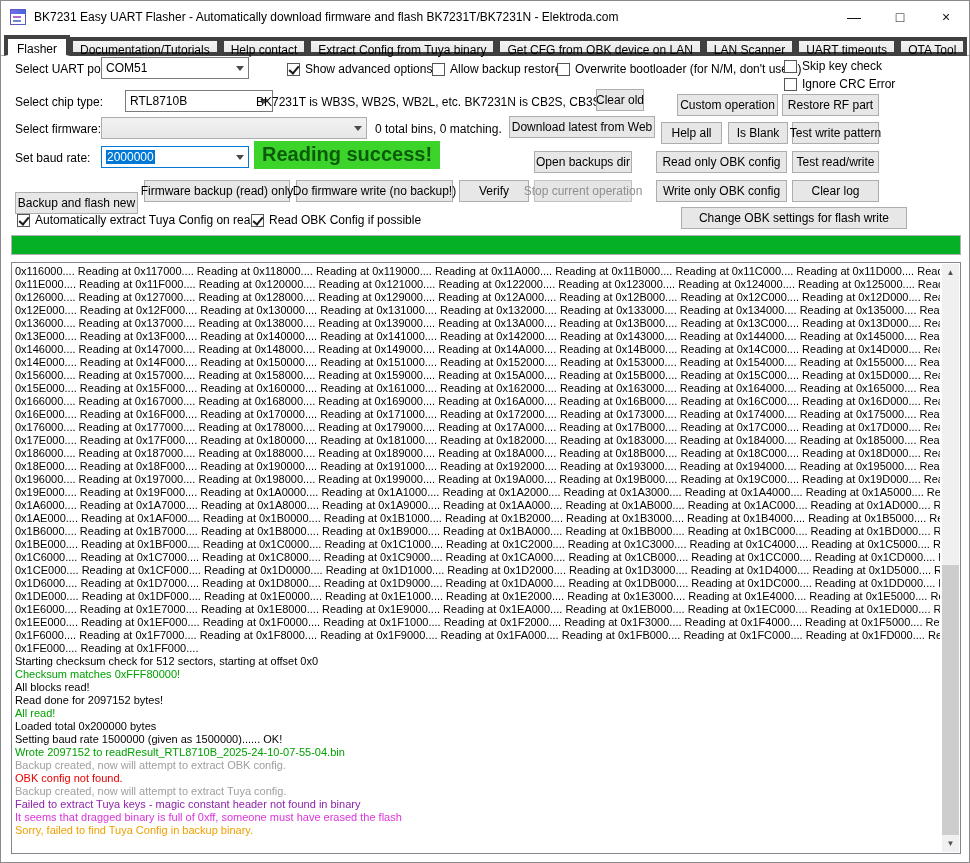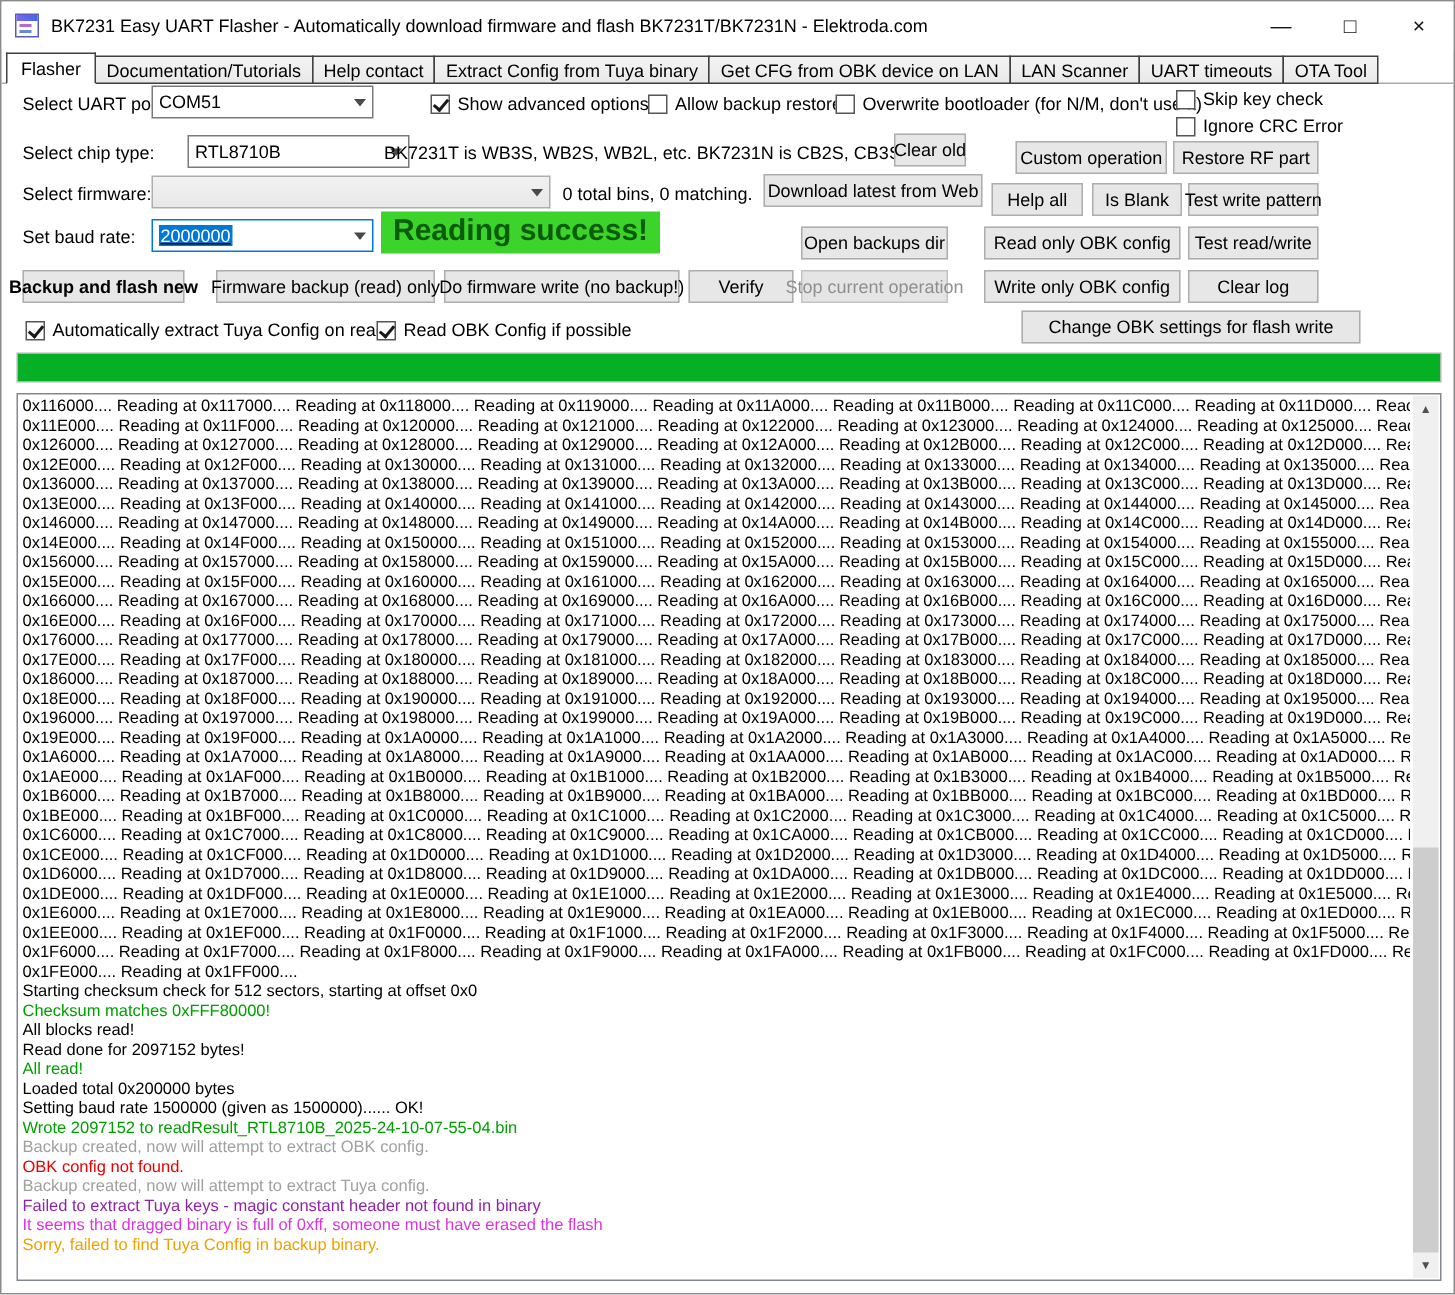--- a/index.html
+++ b/index.html
@@ -12,34 +12,34 @@
   .titlebar{position:absolute;left:0;top:0;width:100%;height:32px;background:#ffffff;display:flex;align-items:center;}
   .appicon{width:16px;height:16px;margin-left:9px;box-sizing:border-box;border:1px solid #5a5ac0;background:#fff;position:relative;flex:0 0 auto;}
   .appicon::before{content:"";position:absolute;left:0;top:0;right:0;height:4px;background:linear-gradient(90deg,#7b68ee,#4169e1);}
   .appicon::after{content:"";position:absolute;left:2px;top:6px;width:8px;height:2px;background:#b06ad0;box-shadow:0 4px 0 #6a8ad0;}
   .title-text{margin-left:8px;white-space:nowrap;overflow:hidden;font-size:12px;}
   .winbtns{margin-left:auto;display:flex;height:32px;}
   .winbtn{width:46px;height:32px;display:flex;align-items:center;justify-content:center;font-size:14px;color:#111;}
   
   .tabline{position:absolute;left:0px;top:54px;width:100%;height:1px;background:#a9a9a9;z-index:1;}
   .tabstrip{position:absolute;left:3px;top:34px;right:2px;height:21px;display:flex;align-items:flex-end;z-index:2;}
-  .tab{height:19px;line-height:18px;padding:0 7px;background:linear-gradient(#f4f4f4,#e9e9e9);border:1px solid #404040;margin-right:-1px;box-sizing:border-box;white-space:nowrap;}
+  .tab{height:19px;line-height:18px;padding:0 7px;background:linear-gradient(#f4f4f4,#e9e9e9);border:4px solid #404040;margin-right:-1px;box-sizing:border-box;white-space:nowrap;}
   .tab.active{height:21px;line-height:20px;background:#fff;border-bottom:1px solid #fff;z-index:3;padding:0 9px;}
   
   .lbl{position:absolute;white-space:nowrap;}
   .btn{position:absolute;display:flex;align-items:center;justify-content:center;background:#e7e7e7;border:1px solid #adadad;
        font-family:"Liberation Sans",sans-serif;font-size:12px;color:#000;box-sizing:border-box;height:22px;padding:0 4px;white-space:nowrap;}
   .btn.disabled{color:#8f8f8f;background:#e5e5e5;border-color:#c3c3c3;}
   .combo{position:absolute;height:22px;background:#fff;border:1px solid #7a7a7a;box-sizing:border-box;display:flex;align-items:center;}
   .combo .val{flex:1;padding-left:4px;white-space:nowrap;overflow:hidden;}
   .combo .val .sel{background:#0078d7;color:#fff;padding:1px 1px;}
   .combo .arrowbox{width:17px;height:100%;display:flex;align-items:center;justify-content:center;flex:0 0 auto;}
   .combo .arrow{width:0;height:0;border:4px solid transparent;border-top:5px solid #4a4a4a;margin-top:4px;}
   .combo.gray{background:linear-gradient(#f2f2f2,#e7e7e7);border-color:#adadad;}
-  .combo.focus{border-color:#0078d7;text-decoration:underline;}
+  .combo.focus{border-color:#0078d7;}
   .cb{position:absolute;display:flex;align-items:flex-end;height:16px;white-space:nowrap;}
   .cb .box{width:13px;height:13px;box-sizing:border-box;border:1px solid #565656;background:#fff;flex:0 0 auto;}
   .cb .tick{display:none;width:4px;height:8px;border-right:2px solid #1a1a1a;border-bottom:2px solid #1a1a1a;transform:rotate(40deg);margin:0px 0 0 3px;}
   .cb.checked .tick{display:block;}
   .cb .cbl{margin-left:5px;}
   .banner{position:absolute;font-weight:bold;font-size:20px;padding:2px 8px 3px 8px;white-space:nowrap;}
   
   .progress{position:absolute;left:10px;top:234px;width:950px;height:20px;box-sizing:border-box;border:1px solid #b2b2b2;background:#e6e6e6;}
   .progress .fill{height:100%;background:#06b025;}
   
@@ -139,21 +139,21 @@
     <span class="val"><span class="sel">2000000</span></span>
     <span class="arrowbox">
         <span class="arrow"></span>
       </span>
   </div>
   <div class="banner" style="left: 253px; top: 140px; background: rgb(60, 211, 43); color: rgb(10, 92, 10);" id="status-banner">Reading success!</div>
   <button class="btn" style="left:533px;top:150px;width:98px;">Open backups dir</button>
   <button class="btn" style="left:655px;top:150px;width:131px;">Read only OBK config</button>
   <button class="btn" style="left:791px;top:150px;width:87px;">Test read/write</button>
 
-  <button class="btn" style="left:14px;top:179px;width:108px;font-weight:bold;">Backup and flash new</button>
+  <button class="btn" style="left:14px;top:191px;width:123px;">Backup and flash new</button>
   <button class="btn" style="left:143px;top:179px;width:146px;">Firmware backup (read) only</button>
   <button class="btn" style="left:295px;top:179px;width:157px;">Do firmware write (no backup!)</button>
   <button class="btn" style="left:458px;top:179px;width:70px;">Verify</button>
   <button class="btn disabled" style="left:533px;top:179px;width:98px;">Stop current operation</button>
   <button class="btn" style="left:655px;top:179px;width:131px;">Write only OBK config</button>
   <button class="btn" style="left:791px;top:179px;width:87px;">Clear log</button>
 
   <label class="cb checked" style="left:16px;top:210px;">
     <span class="box">
         <span class="tick"></span>

